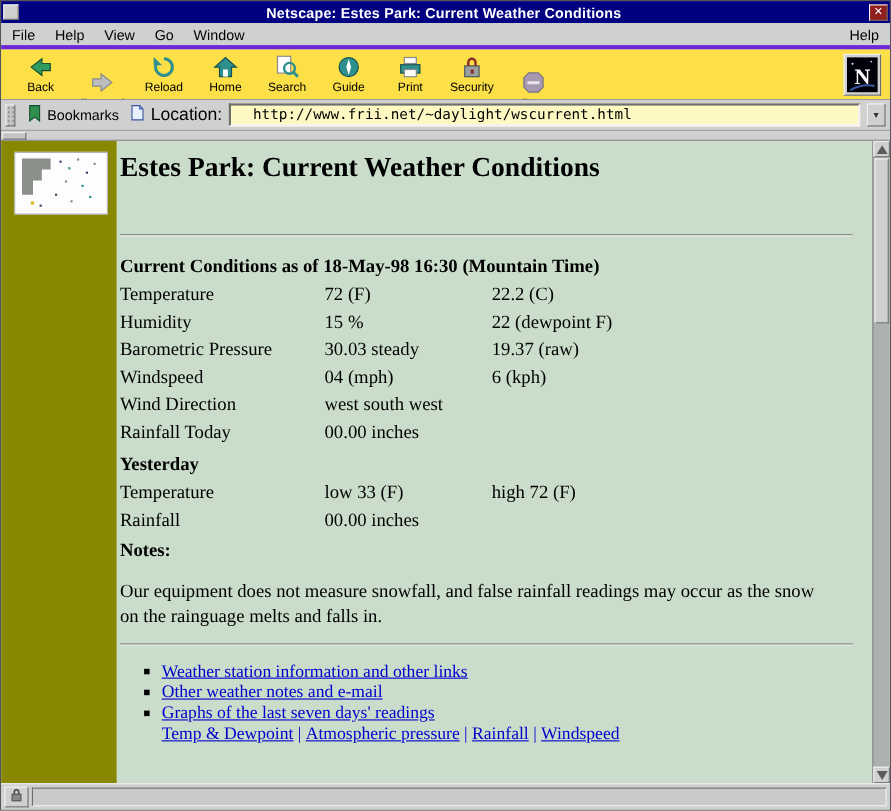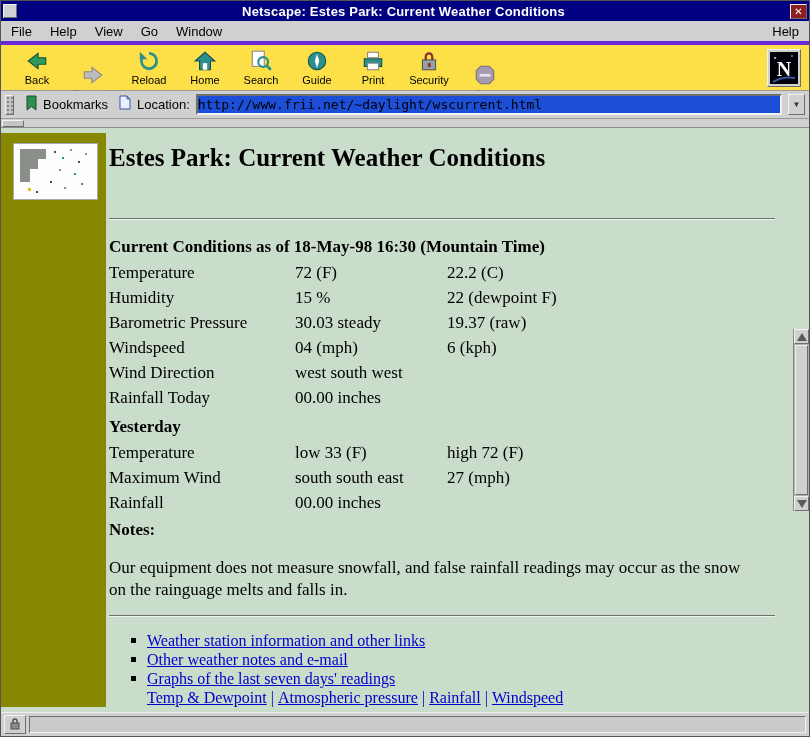--- a/index.html
+++ b/index.html
@@ -27,30 +27,30 @@
   .tool-btn { width:56px; height:42px; display:flex; flex-direction:column; align-items:center; justify-content:center; gap:1px; font-size:11px; color:#000; }
   .tool-btn svg { display:block; }
   .tool-btn.disabled { color:#7d7d7d;margin-top:27px; }
   .ns-logo { margin-left:auto; width:34px; height:38px; padding:2px; background:#d0d0d0; }
   .ns-logo svg { display:block; }
 
   
   .locationbar { height:28px; background:#d0d0d0; display:flex; align-items:center; padding:2px 4px; gap:6px; border-bottom:1px solid #9a9a9a; flex-shrink:0; }
   .grip { width:9px; height:20px; background:#c4c4c4; background-image:radial-gradient(#8a8a8a 28%, transparent 30%); background-size:4px 4px; }
   .bookmarks-btn { display:flex; align-items:center; gap:5px; font-size:13px; padding:1px 5px; height:22px; }
-  .loc-label { font-size:13px; }
-  .url-input { flex:1; height:21px; background:#1d4ed8; border-top:2px solid #6e6e6e; border-left:2px solid #6e6e6e; border-bottom:2px solid #f2f2f2; border-right:2px solid #f2f2f2; font-family:"DejaVu Sans Mono", monospace; font-size:13px; padding:0 0; color:#000; }
+  .loc-label { font-size:16px; }
+  .url-input { flex:1; height:21px; background:#fef9c3; border-top:2px solid #6e6e6e; border-left:2px solid #6e6e6e; border-bottom:2px solid #f2f2f2; border-right:2px solid #f2f2f2; font-family:"DejaVu Sans Mono", monospace; font-size:13px; padding:0 20px; color:#000; }
   .dd-btn { width:17px; height:21px; background:#d0d0d0; font-size:8px; line-height:19px; text-align:center; color:#333; }
 
   
   .tabstrip { height:9px; background:#d0d0d0; border-bottom:1px solid #8a8a8a; flex-shrink:0; position:relative; }
   .collapse-tab { position:absolute; left:1px; top:1px; width:22px; height:7px; background:#c4c4c4; }
 
   
-  .content { flex:1; display:flex; overflow:hidden; background:#cadcca;align-items:center; }
+  .content { flex:1; display:flex; overflow:hidden; background:#cadcca; }
   .page { flex:1; display:flex; overflow:hidden; }
   .sidebar { width:105px; background:#878700; flex-shrink:0; }
   .logo-img { margin:10px 0 0 12px; width:85px; height:57px; background:#fdfdfd; border:1px solid #aaa; }
   .main { flex:1; padding:0 18px 0 3px; font-family:"Liberation Serif", serif; color:#000; overflow:hidden; }
 
   .page-title { font-size:25px; font-weight:bold; line-height:30px; margin-top:10px; }
   .rule { height:2px; border:none; border-top:1px solid #6f6f6f; border-bottom:1px solid #eef4ee; background:none; }
   .rule1 { margin-top:45px; margin-bottom:16px; }
   .rule2 { margin-top:14px; margin-bottom:14px; }
 
@@ -283,25 +283,20 @@
           </table>
         <div class="sec-heading yesterday-heading">Yesterday</div>
         <table class="wx-table">
           <tbody>
               <tr>
             <td class="c1">Temperature</td>
             <td class="c2">low 33 (F)</td>
             <td class="c3">high 72 (F)</td>
           </tr>
           <tr>
-            <td class="c1">Maximum Wind</td>
-            <td class="c2">south south east</td>
-            <td class="c3">27 (mph)</td>
-          </tr>
-          <tr>
             <td class="c1">Rainfall</td>
             <td class="c2">00.00 inches</td>
             <td class="c3"></td>
           </tr>
         </tbody>
           </table>
         <div class="sec-heading notes-heading">Notes:</div>
         <p class="notes-p">Our equipment does not measure snowfall, and false rainfall readings may occur as the snow on the rainguage melts and falls in.</p>
         <hr class="rule rule2">
         <ul class="links-list">

